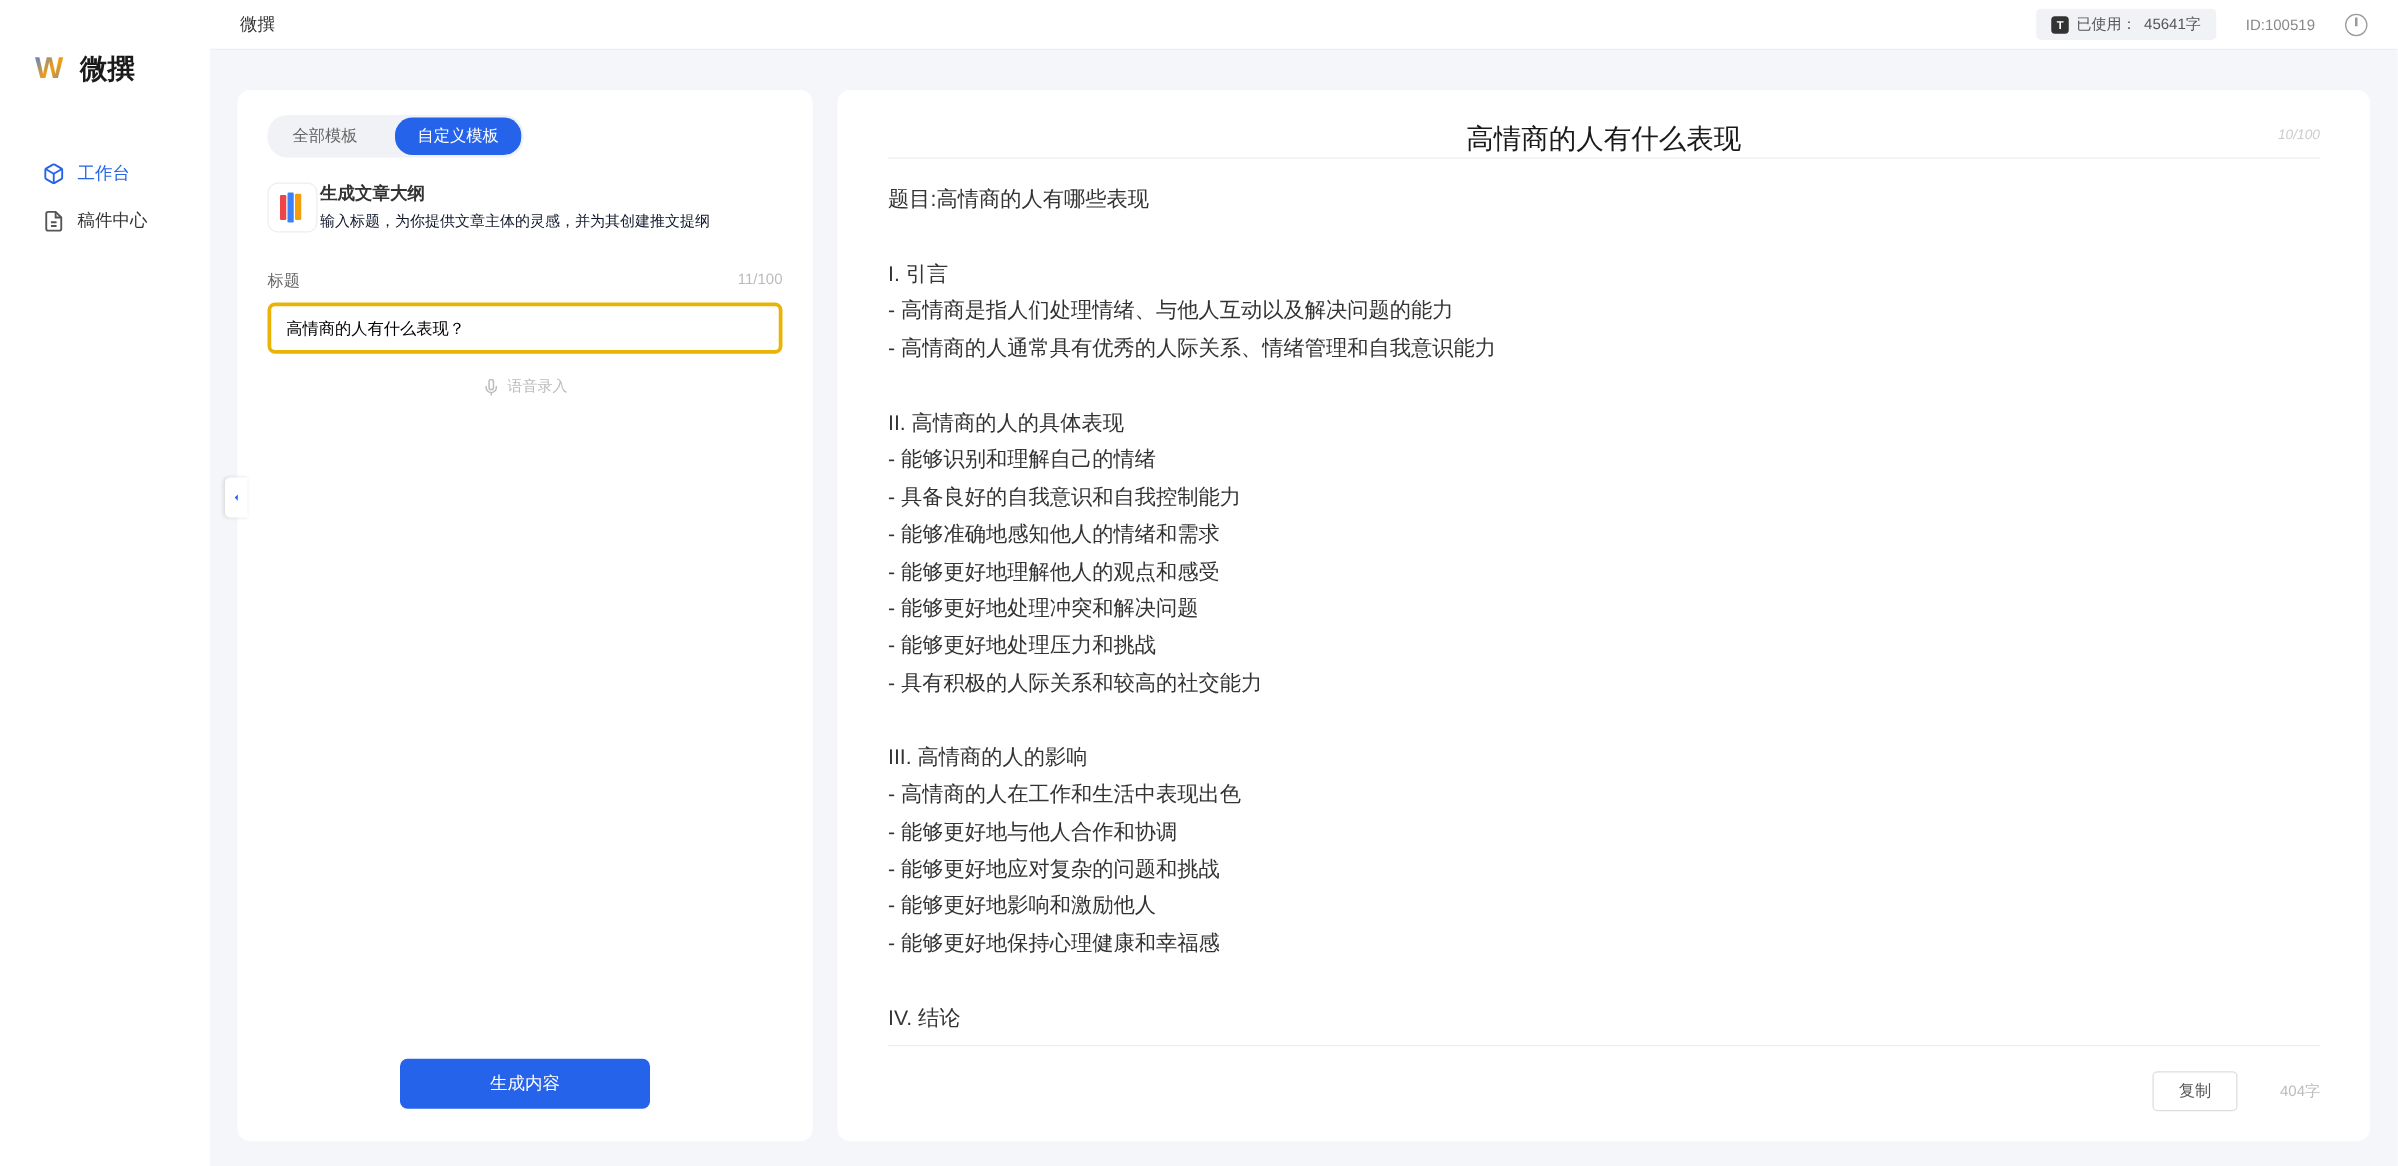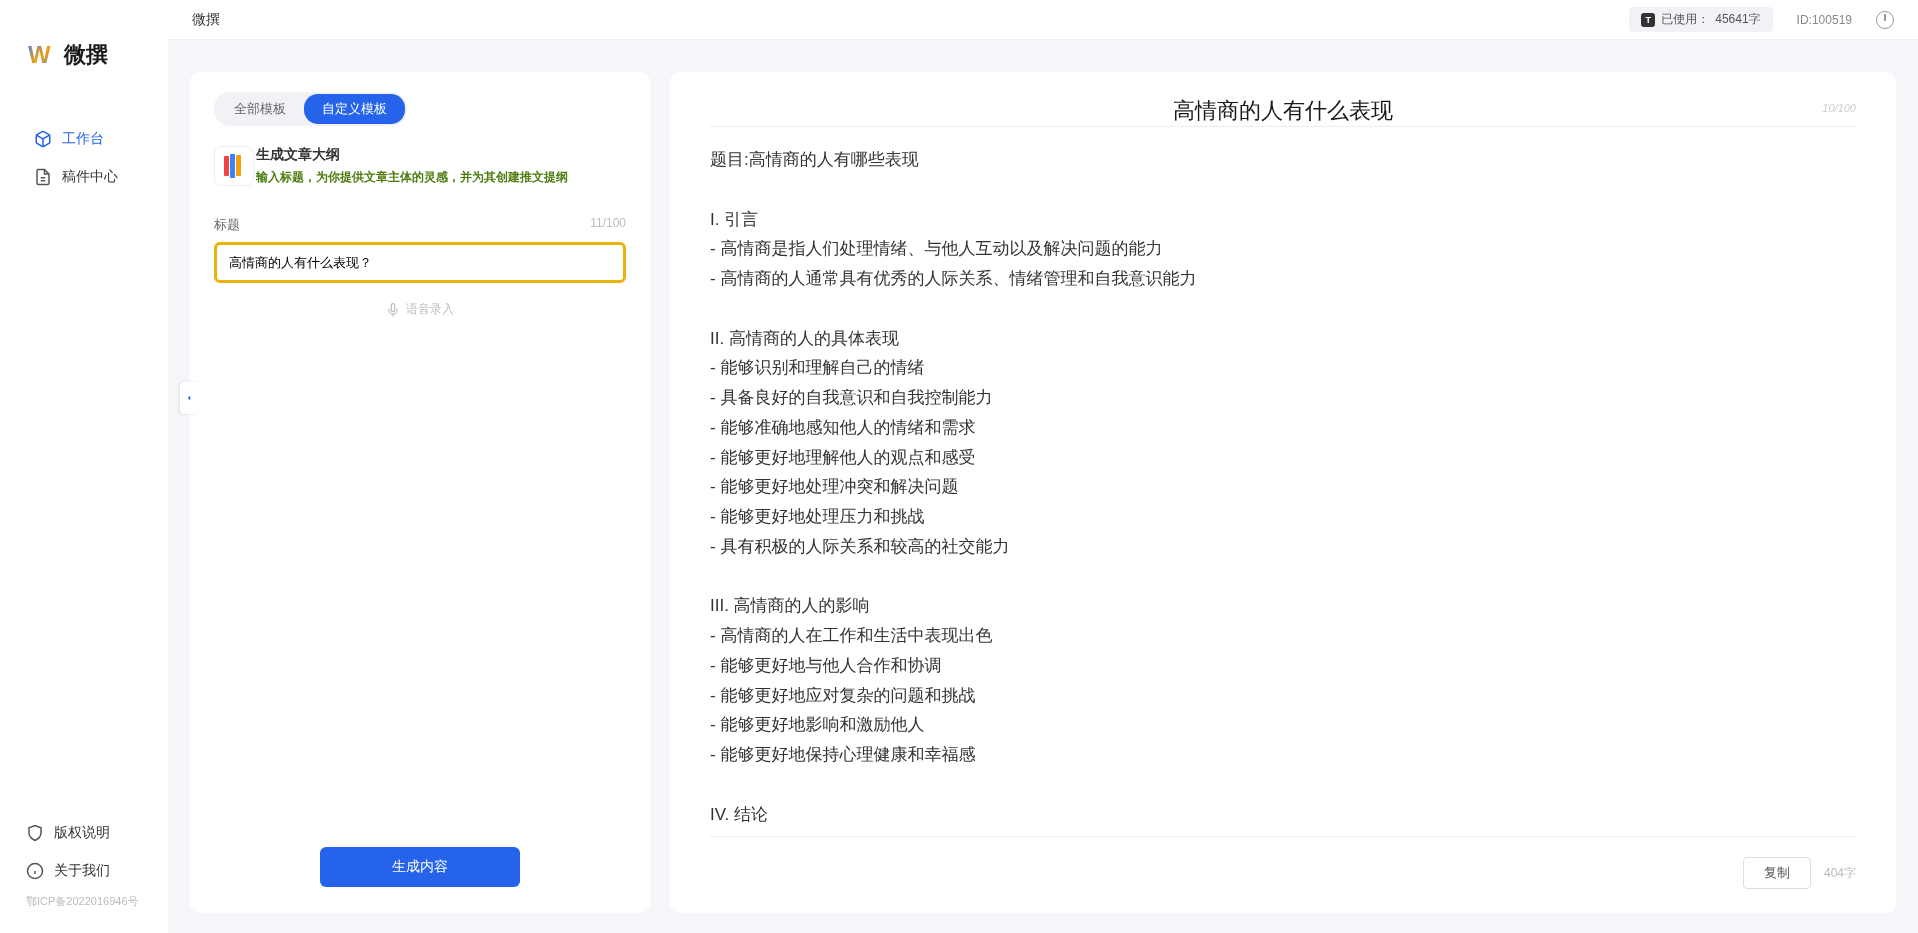--- a/index.html
+++ b/index.html
@@ -22,53 +22,53 @@
     .header-right { margin-left: auto; display: flex; align-items: center; gap: 24px; }
     .usage-badge { display: flex; align-items: center; gap: 6px; background: #f1f2f6; padding: 4px 12px; border-radius: 4px; font-size: 12px; color: #555; }
     .usage-icon { width: 14px; height: 14px; background: #333; border-radius: 3px; display: flex; align-items: center; justify-content: center; color: #fff; font-size: 9px; font-weight: bold; }
     .user-id { font-size: 12px; color: #888; }
     .power-btn { width: 18px; height: 18px; border: 1.5px solid #999; border-radius: 50%; display: flex; align-items: center; justify-content: center; cursor: pointer; position: relative; }
     .power-btn::before { content: ''; width: 1.5px; height: 7px; background: #999; position: absolute; top: 2px; }
     
     .main { position: absolute; left: 168px; top: 40px; right: 0; bottom: 0; padding: 32px 22px 20px; display: flex; gap: 20px; }
     
     .left-panel { width: 460px; background: #fff; border-radius: 10px; padding: 20px 24px; display: flex; flex-direction: column; position: relative; }
-    .tabs { display: flex; gap: 0; background: #f1f2f6; border-radius: 16px; padding: 2px; width: fit-content; margin-bottom: 20px; }
+    .tabs { display: flex; gap: 12px; background: #f1f2f6; border-radius: 16px; padding: 2px; width: fit-content; margin-bottom: 20px; }
     .tab { padding: 6px 18px; font-size: 13px; border-radius: 14px; cursor: pointer; color: #666; }
     .tab.active { background: #2563eb; color: #fff; }
     
     .template-card { display: flex; gap: 2px; align-items: flex-start; margin-bottom: 30px; }
     .template-icon { width: 40px; height: 40px; background: #fff; border: 1px solid #eee; border-radius: 8px; display: flex; align-items: center; justify-content: center; }
     .books-icon { width: 20px; height: 24px; display: flex; gap: 1px; }
     .book { width: 5px; height: 22px; border-radius: 1px; }
     .book:nth-child(1) { background: #ef4444; height: 20px; margin-top: 2px; }
     .book:nth-child(2) { background: #3b82f6; height: 24px; }
     .book:nth-child(3) { background: #f59e0b; height: 21px; margin-top: 1px; }
     .template-info h3 { font-size: 14px; font-weight: 600; margin-bottom: 4px; color: #333; }
-    .template-info p { font-size: 12px; color: #4d7c0f; line-height: 1.5; font-weight: bold; }
+    .template-info p { font-size: 12px; color: #0f172a; line-height: 1.5; }
     
     .form-label { display: flex; justify-content: space-between; font-size: 13px; color: #666; margin-bottom: 8px; }
     .char-count { color: #bbb; font-size: 12px; }
     .input-field { width: 100%; padding: 10px 12px; border: 3px solid #eab308; border-radius: 6px; font-size: 13px; outline: none; }
     
     .voice-row { display: flex; align-items: center; justify-content: center; gap: 6px; margin-top: 18px; font-size: 12px; color: #bbb; }
     .mic-icon { width: 14px; height: 14px; }
     
     .generate-btn { width: 200px; margin: auto auto 6px; padding: 11px; background: #2563eb; color: #fff; border: none; border-radius: 6px; font-size: 14px; cursor: pointer; }
     
     .collapse-handle { position: absolute; left: -10px; top: 310px; width: 18px; height: 32px; background: #fff; border-radius: 4px 0 0 4px; display: flex; align-items: center; justify-content: center; cursor: pointer; box-shadow: -1px 0 3px rgba(0,0,0,0.1); }
     
     .right-panel { flex: 1; background: #fff; border-radius: 10px; padding: 24px 40px; display: flex; flex-direction: column; }
     .output-header { position: relative; text-align: center; border-bottom: 1px solid #eee; margin-bottom: 18px; }
     .output-title { font-size: 22px; font-family: "Songti SC", SimSun, serif; font-weight: 500; color: #1a1a1a; }
     .title-count { position: absolute; right: 0; bottom: 12px; font-size: 11px; color: #ccc; font-style: italic; }
     
     .output-body { flex: 1; font-size: 17px; line-height: 1.75; color: #333; white-space: pre-wrap; overflow-y: auto; }
     
-    .output-footer { display: flex; justify-content: flex-end; align-items: center; gap: 13px; padding-top: 20px; border-top: 1px solid #eee; margin-top: 12px; }
+    .output-footer { display: flex; justify-content: flex-end; align-items: center; gap: 34px; padding-top: 20px; border-top: 1px solid #eee; margin-top: 12px; }
     .copy-btn { padding: 6px 20px; border: 1px solid #ddd; background: #fff; border-radius: 4px; font-size: 13px; cursor: pointer; color: #555; }
     .word-count { font-size: 12px; color: #bbb; }
     
     svg { display: block; }
   </style>
 </head>
 <body>
 
 <div class="sidebar">
   <div class="logo">
@@ -90,41 +90,20 @@
       <span class="nav-icon">
         <svg width="18" height="18" viewBox="0 0 24 24" fill="none" stroke="#555" stroke-width="2">
             <path d="M14 2H6a2 2 0 0 0-2 2v16a2 2 0 0 0 2 2h12a2 2 0 0 0 2-2V8z"></path>
             <polyline points="14 2 14 8 20 8"></polyline>
             <line x1="9" y1="13" x2="15" y2="13"></line>
             <line x1="9" y1="17" x2="15" y2="17"></line>
           </svg>
       </span>
       <span>稿件中心</span>
     </div>
-  </div>
-  <div class="sidebar-footer">
-    <div class="footer-item">
-      <span class="nav-icon">
-        <svg width="18" height="18" viewBox="0 0 24 24" fill="none" stroke="#555" stroke-width="2">
-            <path d="M12 22s8-4 8-10V5l-8-3-8 3v7c0 6 8 10 8 10z"></path>
-          </svg>
-      </span>
-      <span>版权说明</span>
-    </div>
-    <div class="footer-item">
-      <span class="nav-icon">
-        <svg width="18" height="18" viewBox="0 0 24 24" fill="none" stroke="#555" stroke-width="2">
-            <circle cx="12" cy="12" r="10"></circle>
-            <line x1="12" y1="16" x2="12" y2="12"></line>
-            <line x1="12" y1="8" x2="12.01" y2="8"></line>
-          </svg>
-      </span>
-      <span>关于我们</span>
-    </div>
-    <div class="icp">鄂ICP备2022016946号</div>
   </div>
 </div>
 
 <div class="header">
   <span class="header-title">微撰</span>
   <div class="header-right">
     <div class="usage-badge">
       <span class="usage-icon">T</span>
       <span>已使用：</span>
       <span>45641字</span>

